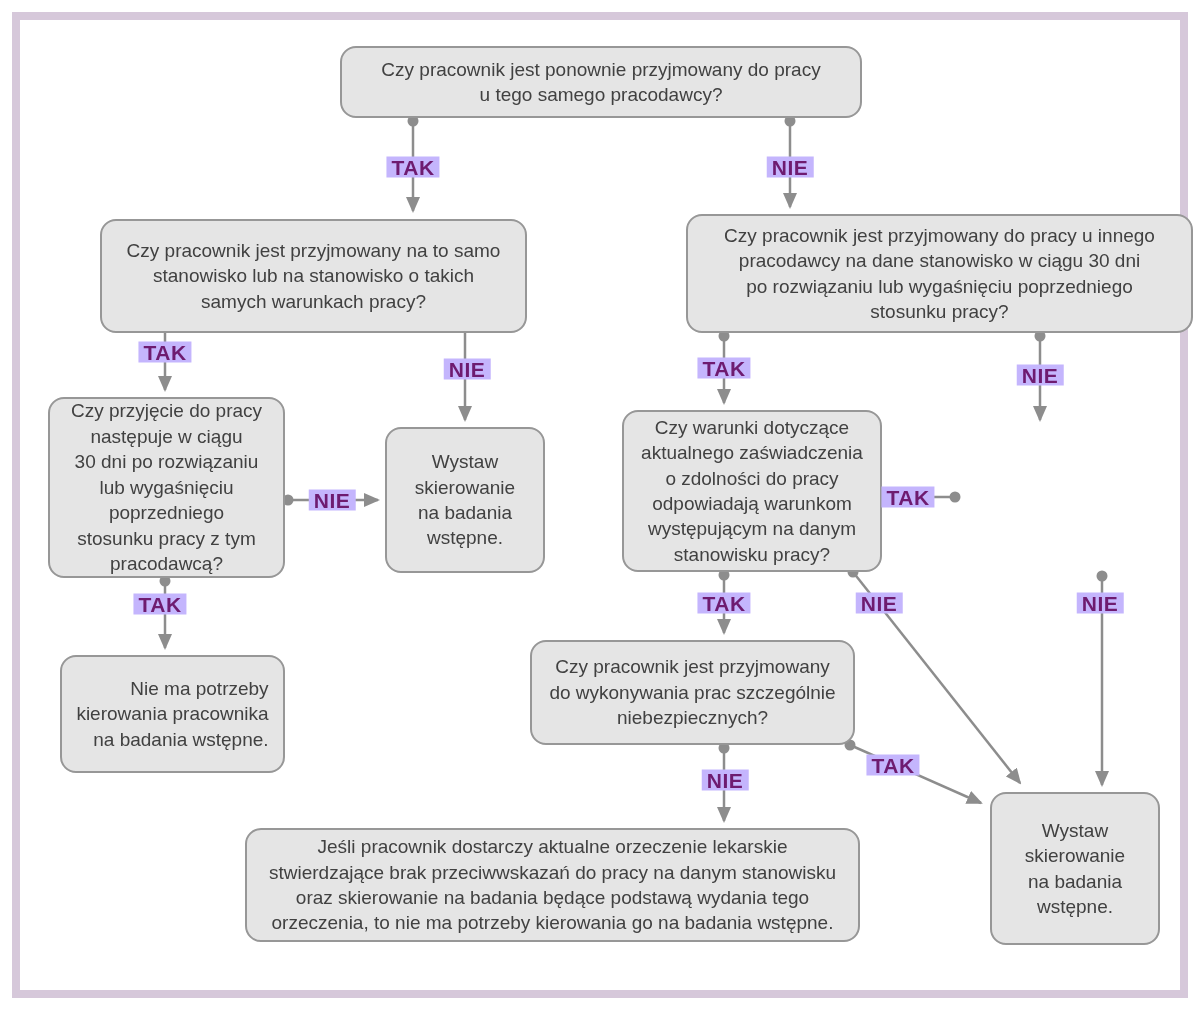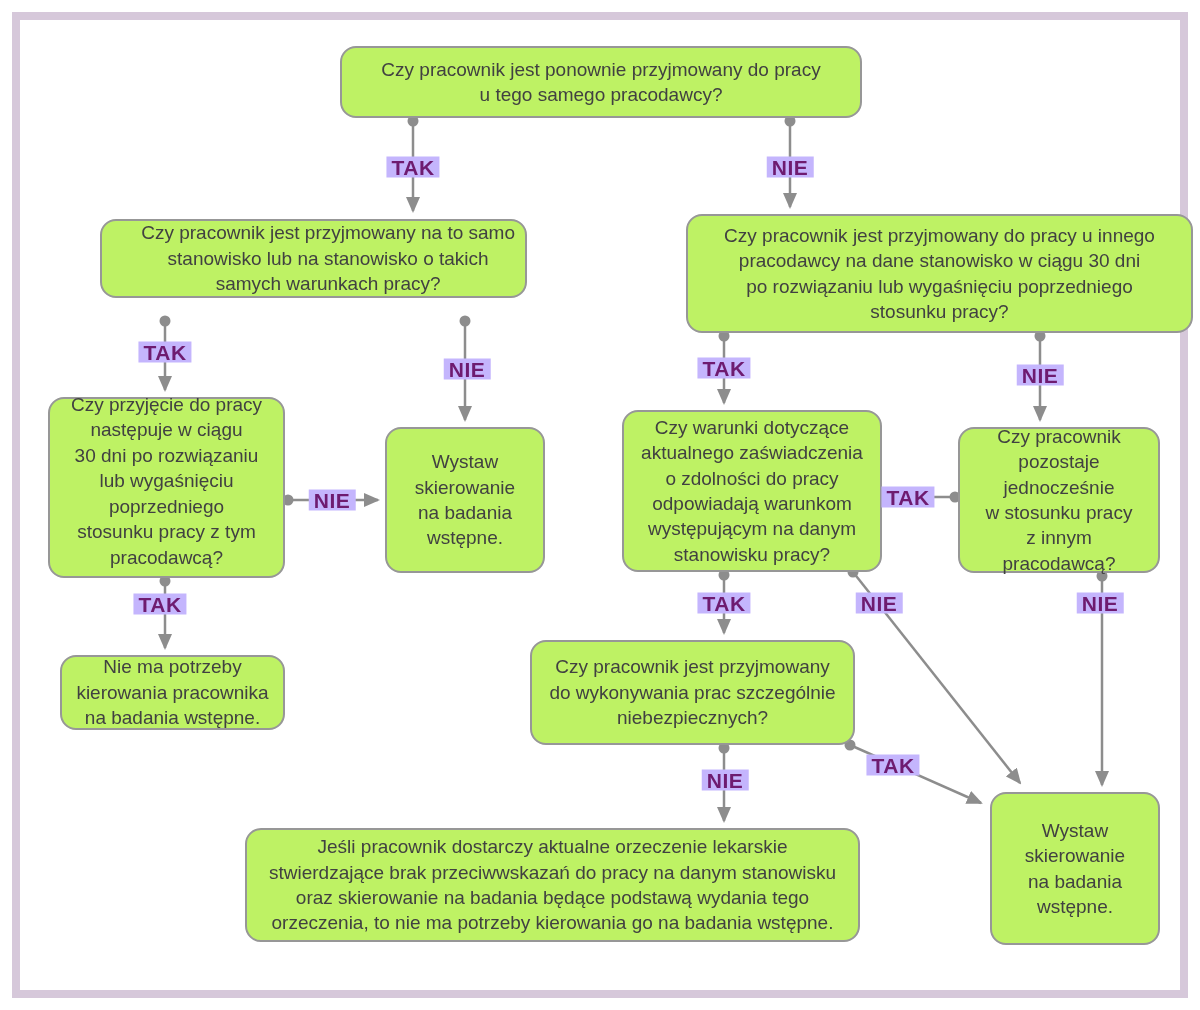--- a/index.html
+++ b/index.html
@@ -24,21 +24,21 @@
   .arrows {
     position: absolute;
     left: 0; top: 0;
     width: 1200px; height: 1010px;
   }
   .node {
     position: absolute;
     box-sizing: border-box;
     border: 2.5px solid #979797;
     border-radius: 16px;
-    background: #bef264;
+    background: #e5e5e5;
     display: flex;
     align-items: center;
     justify-content: center;
     text-align: center;
     color: #414141;
     font-size: 19px;
     line-height: 1.34;
     padding: 6px 10px;
   }
   .node span { white-space: pre-line; }
@@ -99,34 +99,34 @@
       <circle cx="724" cy="748" r="5.5"></circle>
       <circle cx="850" cy="745" r="5.5"></circle>
     </g>
   </svg>
 
   <div class="node" style="left:340px;top:46px;width:522px;height:72px;">
     <span>Czy pracownik jest ponownie przyjmowany do pracy
 u tego samego pracodawcy?</span>
   </div>
 
-  <div class="node" style="left:100px;top:219px;width:427px;height:79px;justify-content:flex-end;">
+  <div class="node" style="left:100px;top:219px;width:427px;height:114px;">
     <span>Czy pracownik jest przyjmowany na to samo
 stanowisko lub na stanowisko o takich
 samych warunkach pracy?</span>
   </div>
 
   <div class="node" style="left:686px;top:214px;width:507px;height:119px;">
     <span>Czy pracownik jest przyjmowany do pracy u innego
 pracodawcy na dane stanowisko w ciągu 30 dni
 po rozwiązaniu lub wygaśnięciu poprzedniego
 stosunku pracy?</span>
   </div>
 
-  <div class="node" style="left:48px;top:397px;width:237px;height:181px;align-items:flex-end;">
+  <div class="node" style="left:48px;top:397px;width:237px;height:181px;">
     <span>Czy przyjęcie do pracy
 następuje w ciągu
 30 dni po rozwiązaniu
 lub wygaśnięciu
 poprzedniego
 stosunku pracy z tym
 pracodawcą?</span>
   </div>
 
   <div class="node" style="left:385px;top:427px;width:160px;height:146px;">
@@ -138,29 +138,22 @@
 
   <div class="node" style="left:622px;top:410px;width:260px;height:162px;">
     <span>Czy warunki dotyczące
 aktualnego zaświadczenia
 o zdolności do pracy
 odpowiadają warunkom
 występującym na danym
 stanowisku pracy?</span>
   </div>
 
-  <div class="node" style="left:958px;top:427px;width:202px;height:146px;">
-    <span>Czy pracownik
-pozostaje
-jednocześnie
-w stosunku pracy
-z innym pracodawcą?</span>
-  </div>
 
-  <div class="node" style="left:60px;top:655px;width:225px;height:75px;">
+  <div class="node" style="left:60px;top:655px;width:225px;height:118px;text-align:right;">
     <span>Nie ma potrzeby
 kierowania pracownika
 na badania wstępne.</span>
   </div>
 
   <div class="node" style="left:245px;top:828px;width:615px;height:114px;">
     <span>Jeśli pracownik dostarczy aktualne orzeczenie lekarskie
 stwierdzające brak przeciwwskazań do pracy na danym stanowisku
 oraz skierowanie na badania będące podstawą wydania tego
 orzeczenia, to nie ma potrzeby kierowania go na badania wstępne.</span>

